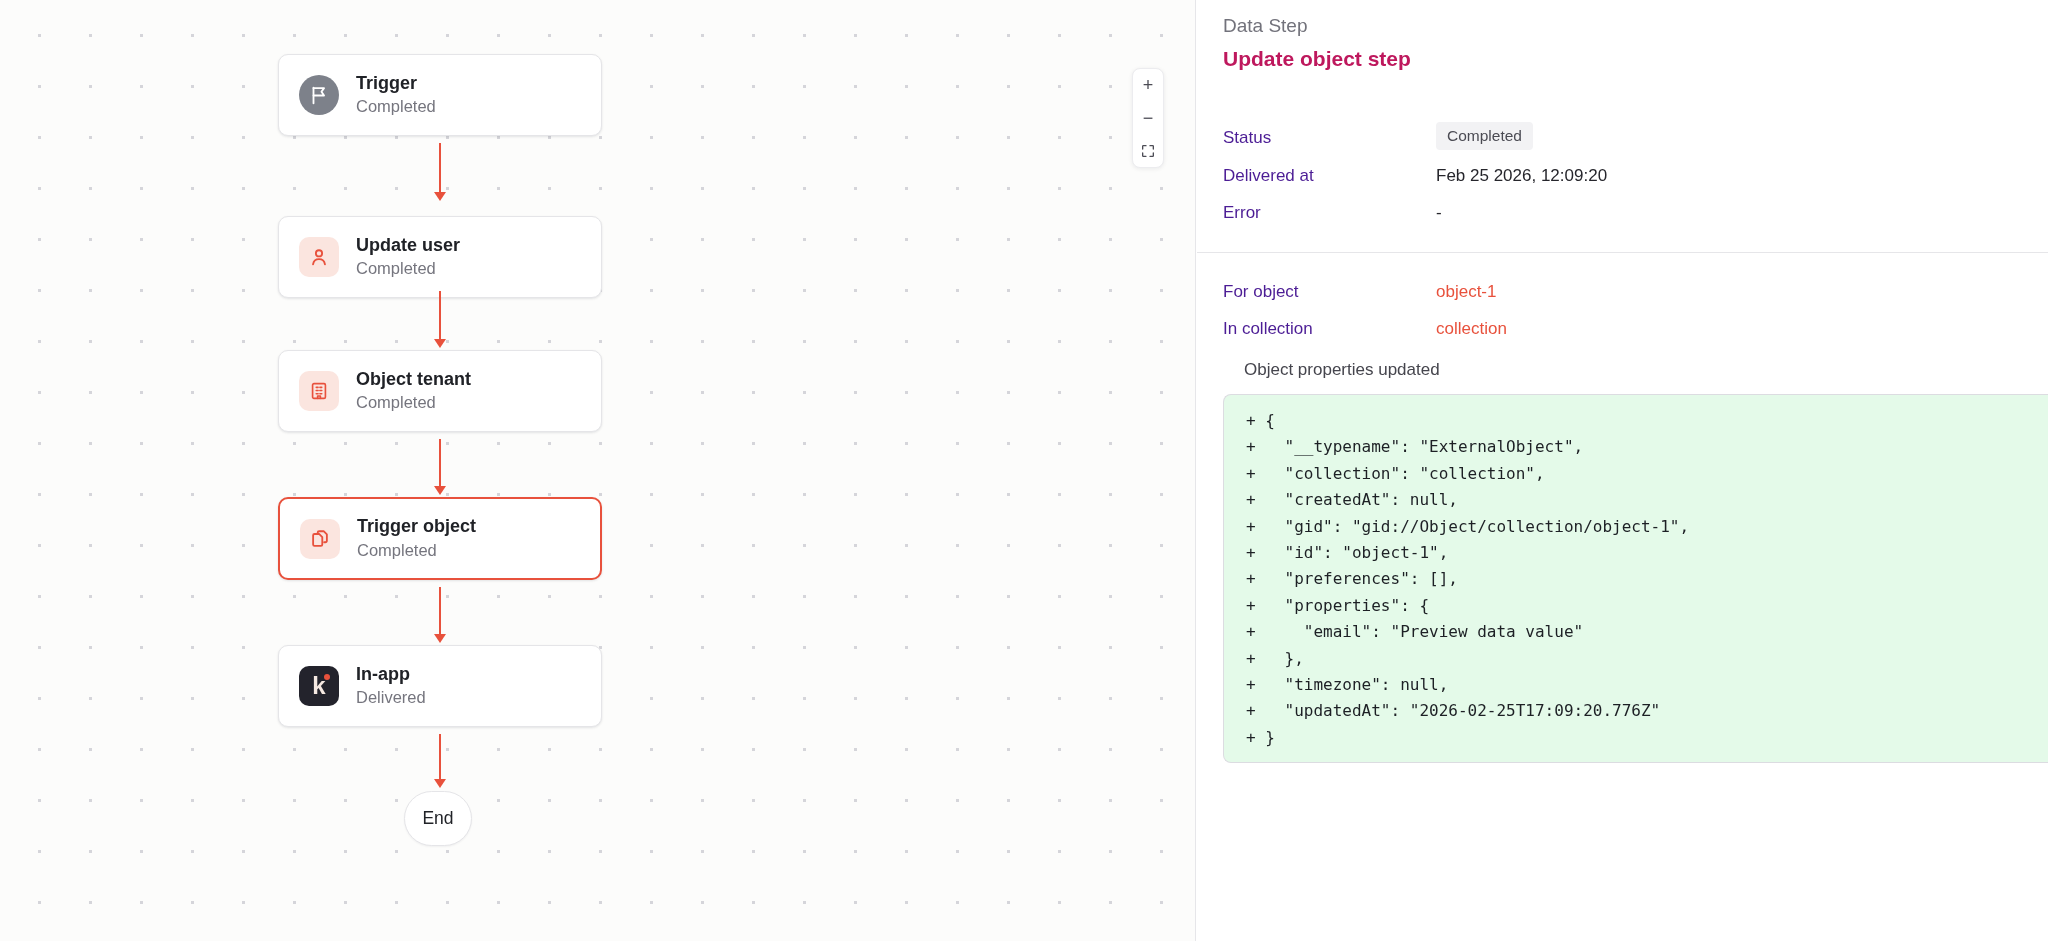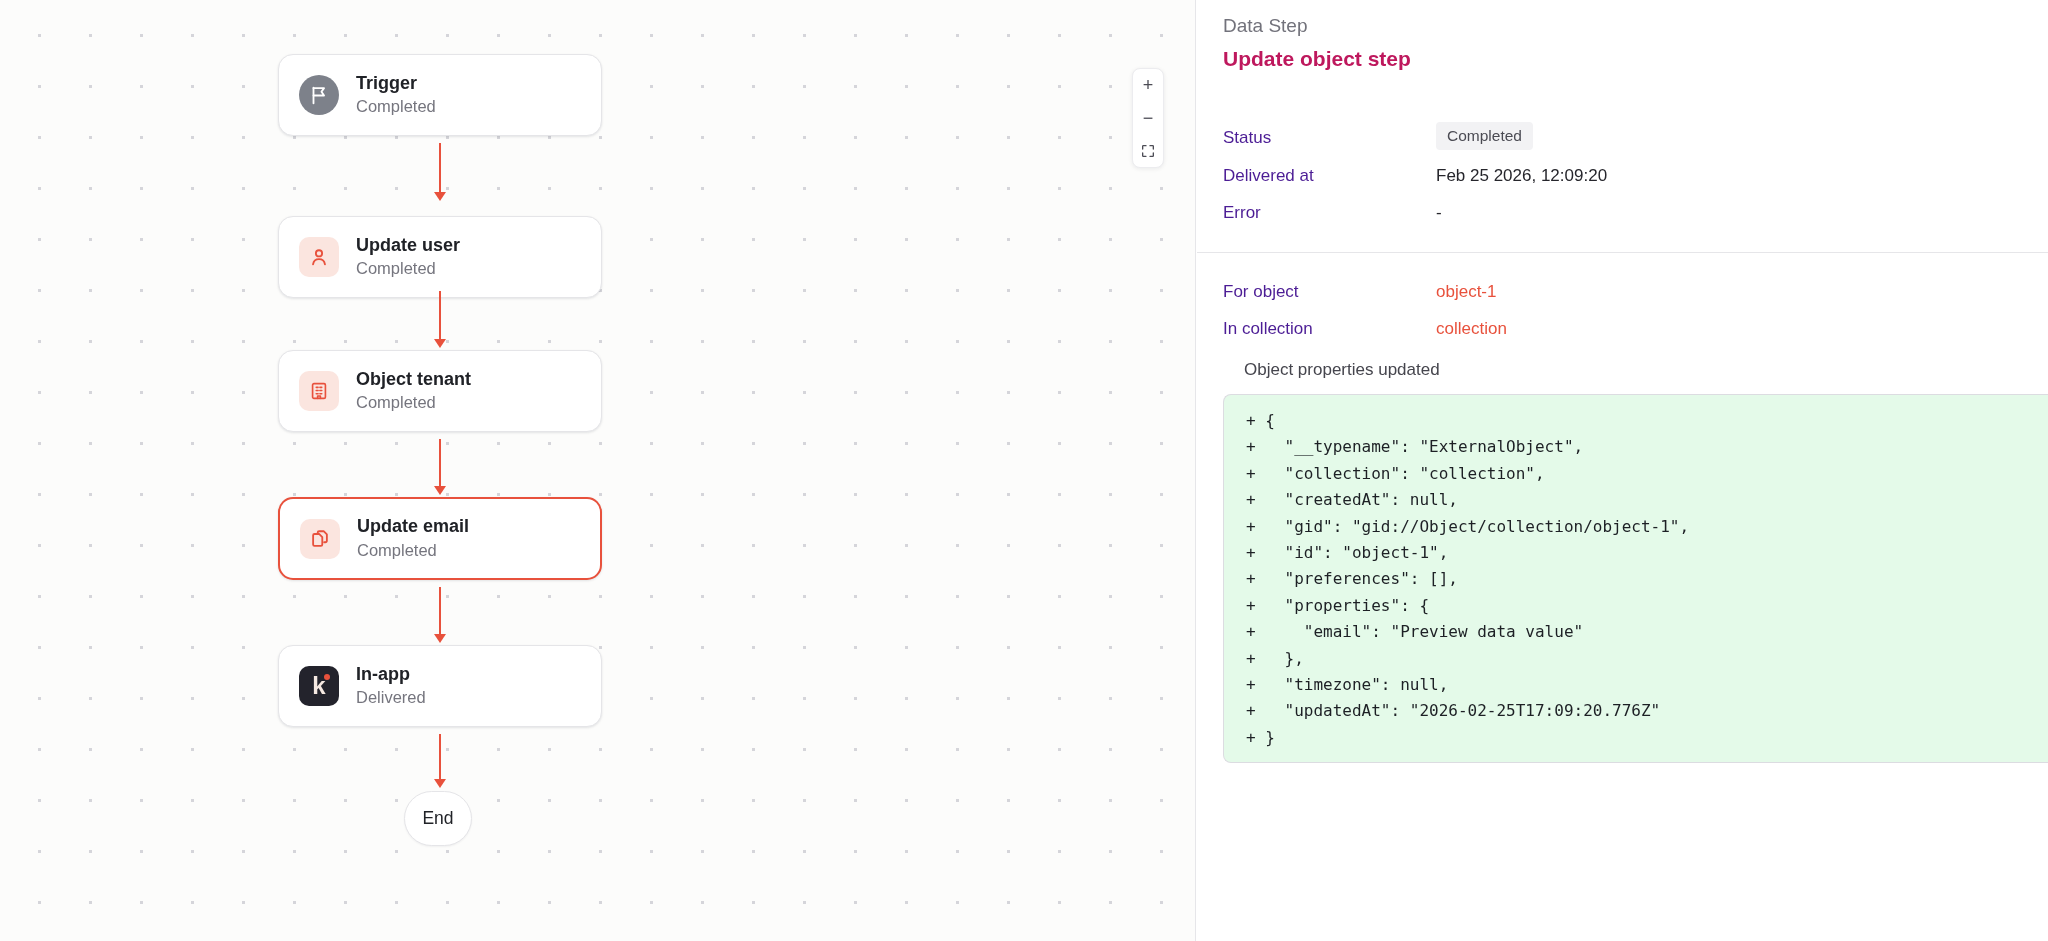--- a/index.html
+++ b/index.html
@@ -9,21 +9,21 @@
   
   .canvas {
     position:absolute; left:0; top:0; width:1196px; height:941px;
     background-color:#fcfcfb;
     background-image:radial-gradient(circle, #d5d5da 1.7px, transparent 1.8px);
     background-size:51px 51px; background-position:14px 10px;
     border-right:1px solid #e6e6e9;
   }
   .node-card {
     position:absolute; left:278px; width:324px; height:82px;
-    background:#ffffff; border:1px solid #e5e5e8; border-radius:15px;
+    background:#ffffff; border:1px solid #e5e5e8; border-radius:10px;
     box-shadow:0 1px 3px rgba(16,24,40,.07), 0 1px 2px rgba(16,24,40,.04);
     display:flex; align-items:center; padding:0 20px; gap:17px; cursor:pointer;
   }
   .node-card.selected { border:2px solid #e8513c; }
   .node-icon {
     width:40px; height:40px; border-radius:10px; flex:0 0 40px;
     display:flex; align-items:center; justify-content:center;
   }
   .node-icon.pink  { background:#fbe5df; }
   .node-icon.circle{ background:#7d818a; border-radius:50%; }
@@ -142,21 +142,21 @@
     <div class="edge-head" style="top:486px"></div>
 
     <div class="node-card selected" style="top:497px;height:83px">
       <div class="node-icon pink">
         <svg width="22" height="22" viewBox="0 0 24 24" fill="none" stroke="#e8513c" stroke-width="2" stroke-linecap="round" stroke-linejoin="round">
           <path d="M9.5 6.5V5a1.5 1.5 0 0 1 1.5-1.5h5L19.5 7v7a1.5 1.5 0 0 1-1.5 1.5h-1.5"></path>
           <path d="M6 6.5h5l3.5 3.5v8a1.5 1.5 0 0 1-1.5 1.5H6A1.5 1.5 0 0 1 4.5 18V8A1.5 1.5 0 0 1 6 6.5z"></path>
         </svg>
       </div>
       <div class="node-text">
-        <span class="node-title">Update email</span>
+        <span class="node-title">Trigger object</span>
         <span class="node-status">Completed</span>
       </div>
     </div>
     <div class="edge" style="top:587px;height:49px"></div>
     <div class="edge-head" style="top:634px"></div>
 
     <div class="node-card" style="top:645px">
       <div class="node-icon dark">
         <span class="knock-k">k</span>
         <span class="knock-dot"></span>

